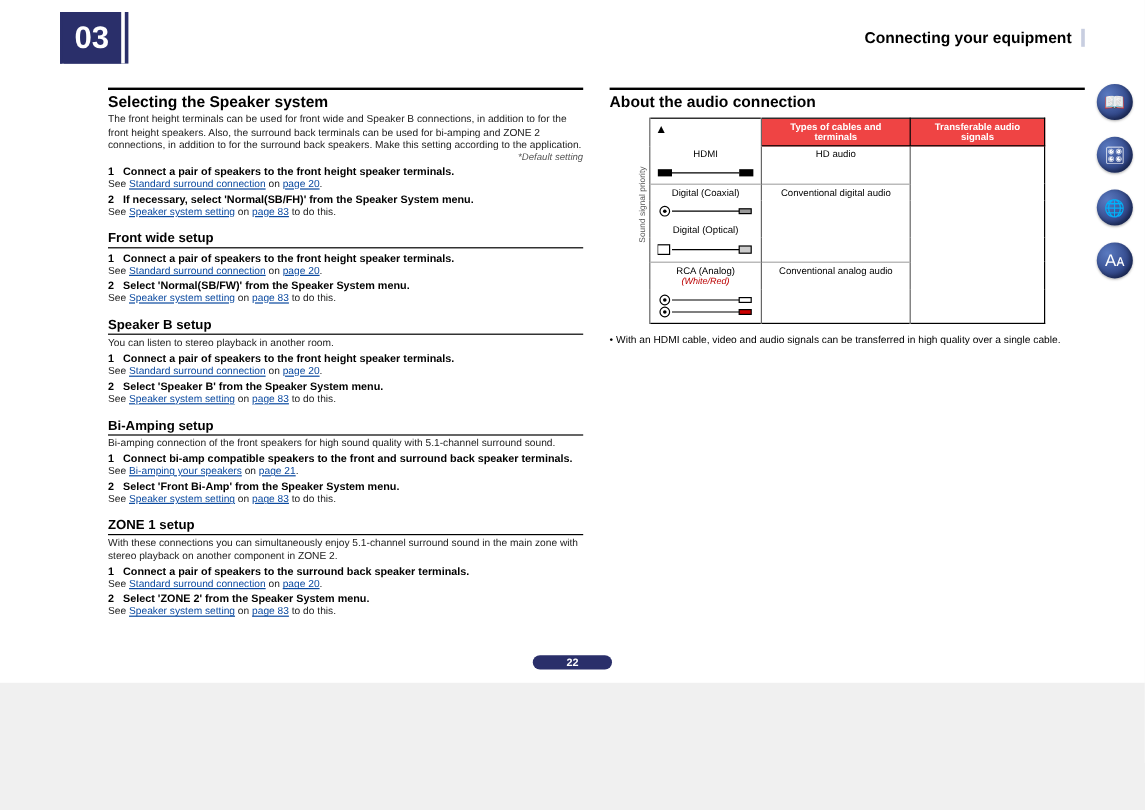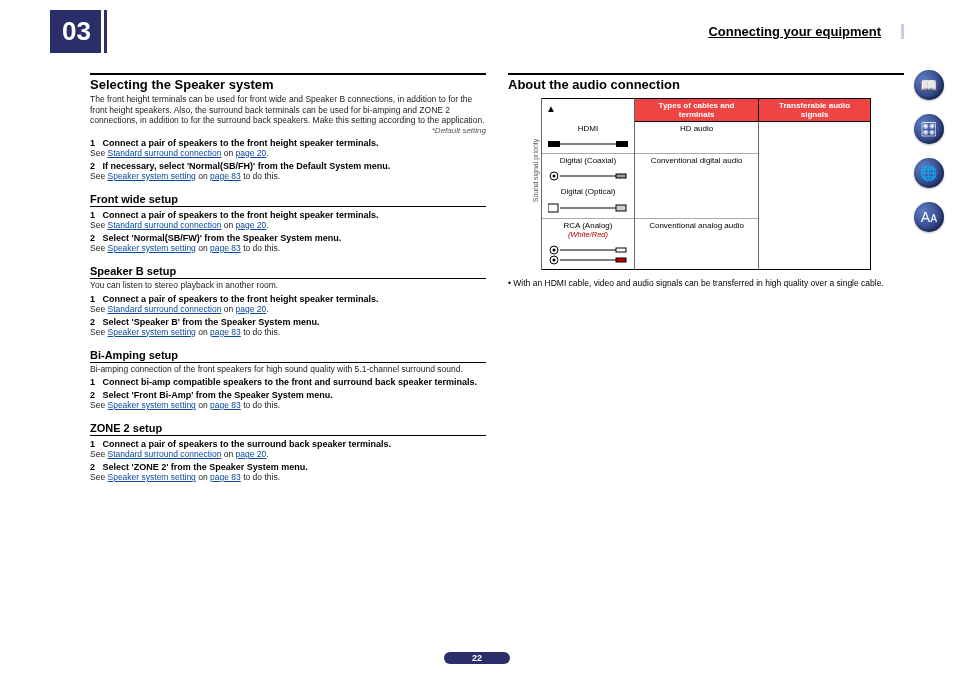--- a/index.html
+++ b/index.html
@@ -4,21 +4,21 @@
 <style>
   body {
     margin: 0;
     background: #f0f0f0;
     font-family: Arial, Helvetica, sans-serif;
     font-size: 9px;
     color: #000;
   }
   .page {
     width: 954px;
-    height: 675px;
+    height: 569px;
     background: #fff;
     margin: 0;
     position: relative;
     box-sizing: border-box;
     padding: 20px 50px 0 50px;
   }
   .header-row {
     display: flex;
     justify-content: space-between;
     align-items: center;
@@ -32,21 +32,21 @@
     padding: 6px 10px;
     border-left: 2px solid #2a2f6a;
     border-right: 3px solid #fff;
     box-shadow: 3px 0 0 #2a2f6a;
   }
   .chapter-title {
     font-weight: bold;
     font-size: 13px;
     padding-right: 4px;
   }
-  .chapter-title-wrap { border-right: 3px solid #c8cee0; padding-right:16px;text-decoration:underline; }
+  .chapter-title-wrap { border-right: 3px solid #c8cee0; padding-right:4px; }
   .columns {
     display: flex;
     gap: 22px;
     margin-top: 10px;
     margin-left: 40px;
   }
   .col { flex: 1; }
   hr.thick { border:0; border-top:2px solid #000; margin:10px 0 2px 0;}
   h2 { font-size: 13px; font-weight: bold; margin:0 0 2px 0;}
   .body-text { font-size: 8.5px; line-height: 1.25; color:#222;}
@@ -123,39 +123,41 @@
   <div class="columns">
 
     <div class="col">
       <hr class="thick">
       <h2>Selecting the Speaker system</h2>
       <div class="body-text">The front height terminals can be used for front wide and Speaker B connections, in addition to for the front height speakers. Also, the surround back terminals can be used for bi-amping and ZONE 2 connections, in addition to for the surround back speakers. Make this setting according to the application.</div>
       <div id="sections">
           <div class="italic">*Default setting</div>
           <div class="step-block"><span class="step-num">1&nbsp;&nbsp;&nbsp;</span><span class="step-text">Connect a pair of speakers to the front height speaker terminals.</span></div>
           <div class="see-line">See <a class="link">Standard surround connection</a> on <a class="link">page 20</a>.</div>
-          <div class="step-block"><span class="step-num">2&nbsp;&nbsp;&nbsp;</span><span class="step-text">If necessary, select 'Normal(SB/FH)' from the Default System menu.</span></div>
+          <div class="step-block"><span class="step-num">2&nbsp;&nbsp;&nbsp;</span><span class="step-text">If necessary, select 'Normal(SB/FH)' from the Speaker System menu.</span></div>
           <div class="see-line">See <a class="link">Speaker system setting</a> on <a class="link">page 83</a> to do this.</div>
           <h3>Front wide setup</h3>
           <div class="step-block"><span class="step-num">1&nbsp;&nbsp;&nbsp;</span><span class="step-text">Connect a pair of speakers to the front height speaker terminals.</span></div>
           <div class="see-line">See <a class="link">Standard surround connection</a> on <a class="link">page 20</a>.</div>
           <div class="step-block"><span class="step-num">2&nbsp;&nbsp;&nbsp;</span><span class="step-text">Select 'Normal(SB/FW)' from the Speaker System menu.</span></div>
           <div class="see-line">See <a class="link">Speaker system setting</a> on <a class="link">page 83</a> to do this.</div>
           <h3>Speaker B setup</h3>
           <div class="body-text">You can listen to stereo playback in another room.</div>
           <div class="step-block"><span class="step-num">1&nbsp;&nbsp;&nbsp;</span><span class="step-text">Connect a pair of speakers to the front height speaker terminals.</span></div>
           <div class="see-line">See <a class="link">Standard surround connection</a> on <a class="link">page 20</a>.</div>
           <div class="step-block"><span class="step-num">2&nbsp;&nbsp;&nbsp;</span><span class="step-text">Select 'Speaker B' from the Speaker System menu.</span></div>
           <div class="see-line">See <a class="link">Speaker system setting</a> on <a class="link">page 83</a> to do this.</div>
           <h3>Bi-Amping setup</h3>
           <div class="body-text">Bi-amping connection of the front speakers for high sound quality with 5.1-channel surround sound.</div>
           <div class="step-block"><span class="step-num">1&nbsp;&nbsp;&nbsp;</span><span class="step-text">Connect bi-amp compatible speakers to the front and surround back speaker terminals.</span></div>
+          <div class="see-line">See <a class="link">Bi-amping your speakers</a> on <a class="link">page 21</a>.</div>
           <div class="step-block"><span class="step-num">2&nbsp;&nbsp;&nbsp;</span><span class="step-text">Select 'Front Bi-Amp' from the Speaker System menu.</span></div>
           <div class="see-line">See <a class="link">Speaker system setting</a> on <a class="link">page 83</a> to do this.</div>
-          <h3>ZONE 2 setup</h3>
+          <h3>ZONE 1 setup</h3>
+          <div class="body-text">With these connections you can simultaneously enjoy 5.1-channel surround sound in the main zone with stereo playback on another component in ZONE 2.</div>
           <div class="step-block"><span class="step-num">1&nbsp;&nbsp;&nbsp;</span><span class="step-text">Connect a pair of speakers to the surround back speaker terminals.</span></div>
           <div class="see-line">See <a class="link">Standard surround connection</a> on <a class="link">page 20</a>.</div>
           <div class="step-block"><span class="step-num">2&nbsp;&nbsp;&nbsp;</span><span class="step-text">Select 'ZONE 2' from the Speaker System menu.</span></div>
           <div class="see-line">See <a class="link">Speaker system setting</a> on <a class="link">page 83</a> to do this.</div>
         </div>
     </div>
 
     <div class="col">
       <hr class="thick">
       <h2>About the audio connection</h2>

